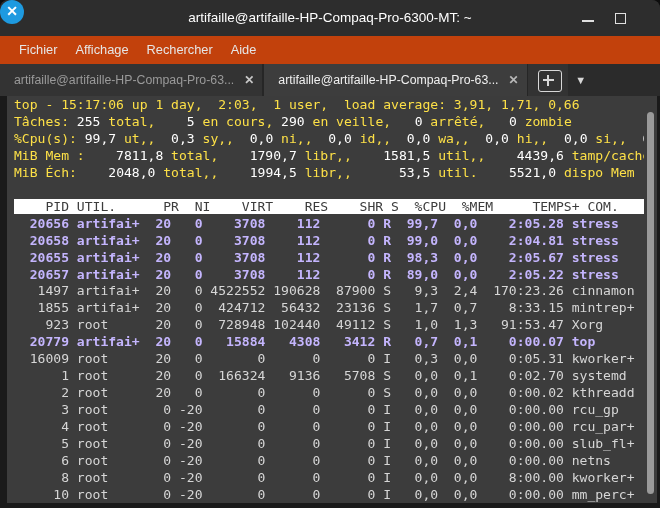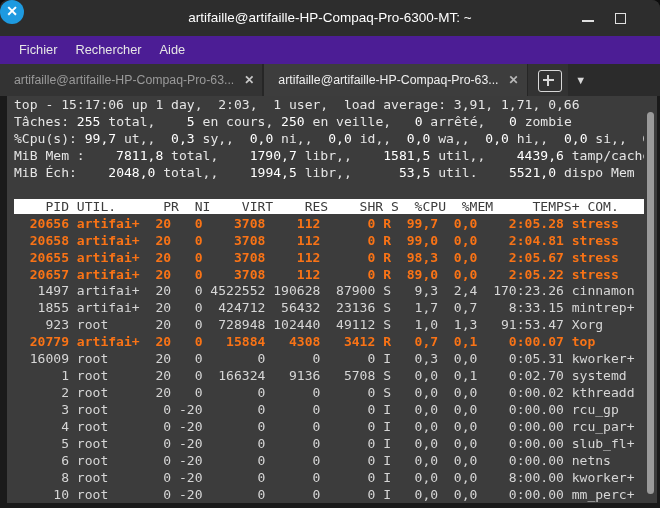--- a/index.html
+++ b/index.html
@@ -86,21 +86,21 @@
     font-weight: bold;
     font-family: "Liberation Sans", sans-serif;
   }
 
   
   #menubar {
     position: absolute;
     left: 0; top: 36px;
     width: 660px;
     height: 28px;
-    background: #4c1d95;
+    background: #c2410c;
     display: flex;
     align-items: center;
     padding-left: 10px;
     box-sizing: border-box;
   }
   .menu-item {
     color: #e6e6e6;
     font-size: 12.8px;
     padding: 0 9px;
     line-height: 28px;
@@ -209,28 +209,28 @@
     margin: 0;
     padding: 1px 0 0 0;
     font-family: "DejaVu Sans Mono", "Liberation Mono", monospace;
     font-size: 13.05px;
     line-height: 16.95px;
     color: #d6d6d6;
     white-space: pre;
     letter-spacing: 0px;
   }
   pre#term-text .b  { font-weight: normal; color: #ffffff; }
-  pre#term-text .dim { color: #e5e5e5; }
+  pre#term-text .dim { color: #fde047; }
   pre#term-text .hdr {
     background: #ffffff;
     color: #3c3c3c;
     font-weight: normal;
   }
   pre#term-text .row { color: #d6d6d6; }
-  pre#term-text .rowb { color: #f97316; font-weight: bold; }
+  pre#term-text .rowb { color: #c4b5fd; font-weight: bold; }
 
   
   #scrollbar {
     position: absolute;
     right: 3px;
     top: 96px;
     width: 13px;
     height: 407px;
     background: #3c3c3c;
   }
@@ -257,20 +257,21 @@
     <div class="winbtn" id="btn-max">
       <span class="glyph"></span>
     </div>
     <div id="btn-close">
       <span class="glyph">✕</span>
     </div>
   </div>
 
   <div id="menubar">
     <div class="menu-item">Fichier</div>
+    <div class="menu-item">Affichage</div>
     <div class="menu-item">Rechercher</div>
     <div class="menu-item">Aide</div>
   </div>
 
   <div id="tabbar">
     <div class="tab inactive">
       <span class="tab-label">artifaille@artifaille-HP-Compaq-Pro-63...</span>
       <span class="tab-close">✕</span>
     </div>
     <div class="tab active">
@@ -280,21 +281,21 @@
     <div id="tab-newbtn">
       <span class="hbar"></span>
       <span class="vbar"></span>
     </div>
     <div id="tab-menubtn">▼</div>
   </div>
 
   <div id="terminal">
     <div id="term-inner">
       <pre id="term-text"><span class="dim">top - 15:17:06 up 1 day,  2:03,  1 user,  load average: 3,91, 1,71, 0,66</span>
-<span class="dim">Tâches: </span><span class="b">255</span><span class="dim"> total,  </span><span class="b">  5</span><span class="dim"> en cours, </span><span class="b">250</span><span class="dim"> en veille,   </span><span class="b">0</span><span class="dim"> arrêté,   </span><span class="b">0</span><span class="dim"> zombie</span>
+<span class="dim">Tâches: </span><span class="b">255</span><span class="dim"> total,  </span><span class="b">  5</span><span class="dim"> en cours, </span><span class="b">290</span><span class="dim"> en veille,   </span><span class="b">0</span><span class="dim"> arrêté,   </span><span class="b">0</span><span class="dim"> zombie</span>
 <span class="dim">%Cpu(s): </span><span class="b">99,7</span><span class="dim"> ut,,  </span><span class="b">0,3</span><span class="dim"> sy,,  </span><span class="b">0,0</span><span class="dim"> ni,,  </span><span class="b">0,0</span><span class="dim"> id,,  </span><span class="b">0,0</span><span class="dim"> wa,,  </span><span class="b">0,0</span><span class="dim"> hi,,  </span><span class="b">0,0</span><span class="dim"> si,,  </span><span class="b">0,0</span>
 <span class="dim">MiB Mem :  </span><span class="b">  7811,8</span><span class="dim"> total,  </span><span class="b">  1790,7</span><span class="dim"> libr,,  </span><span class="b">  1581,5</span><span class="dim"> util,,  </span><span class="b">  4439,6</span><span class="dim"> tamp/cache</span>
 <span class="dim">MiB Éch:  </span><span class="b">  2048,0</span><span class="dim"> total,,  </span><span class="b">  1994,5</span><span class="dim"> libr,,  </span><span class="b">    53,5</span><span class="dim"> util.  </span><span class="b">  5521,0</span><span class="dim"> dispo Mem</span>
 
 <span class="hdr">    PID UTIL.      PR  NI    VIRT    RES    SHR S  %CPU  %MEM     TEMPS+ COM.                 </span>
 <span class="rowb">  20656 artifai+  20   0    3708    112      0 R  99,7  0,0    2:05.28 stress</span>
 <span class="rowb">  20658 artifai+  20   0    3708    112      0 R  99,0  0,0    2:04.81 stress</span>
 <span class="rowb">  20655 artifai+  20   0    3708    112      0 R  98,3  0,0    2:05.67 stress</span>
 <span class="rowb">  20657 artifai+  20   0    3708    112      0 R  89,0  0,0    2:05.22 stress</span>
 <span class="row">   1497 artifai+  20   0 4522552 190628  87900 S   9,3  2,4  170:23.26 cinnamon</span>

